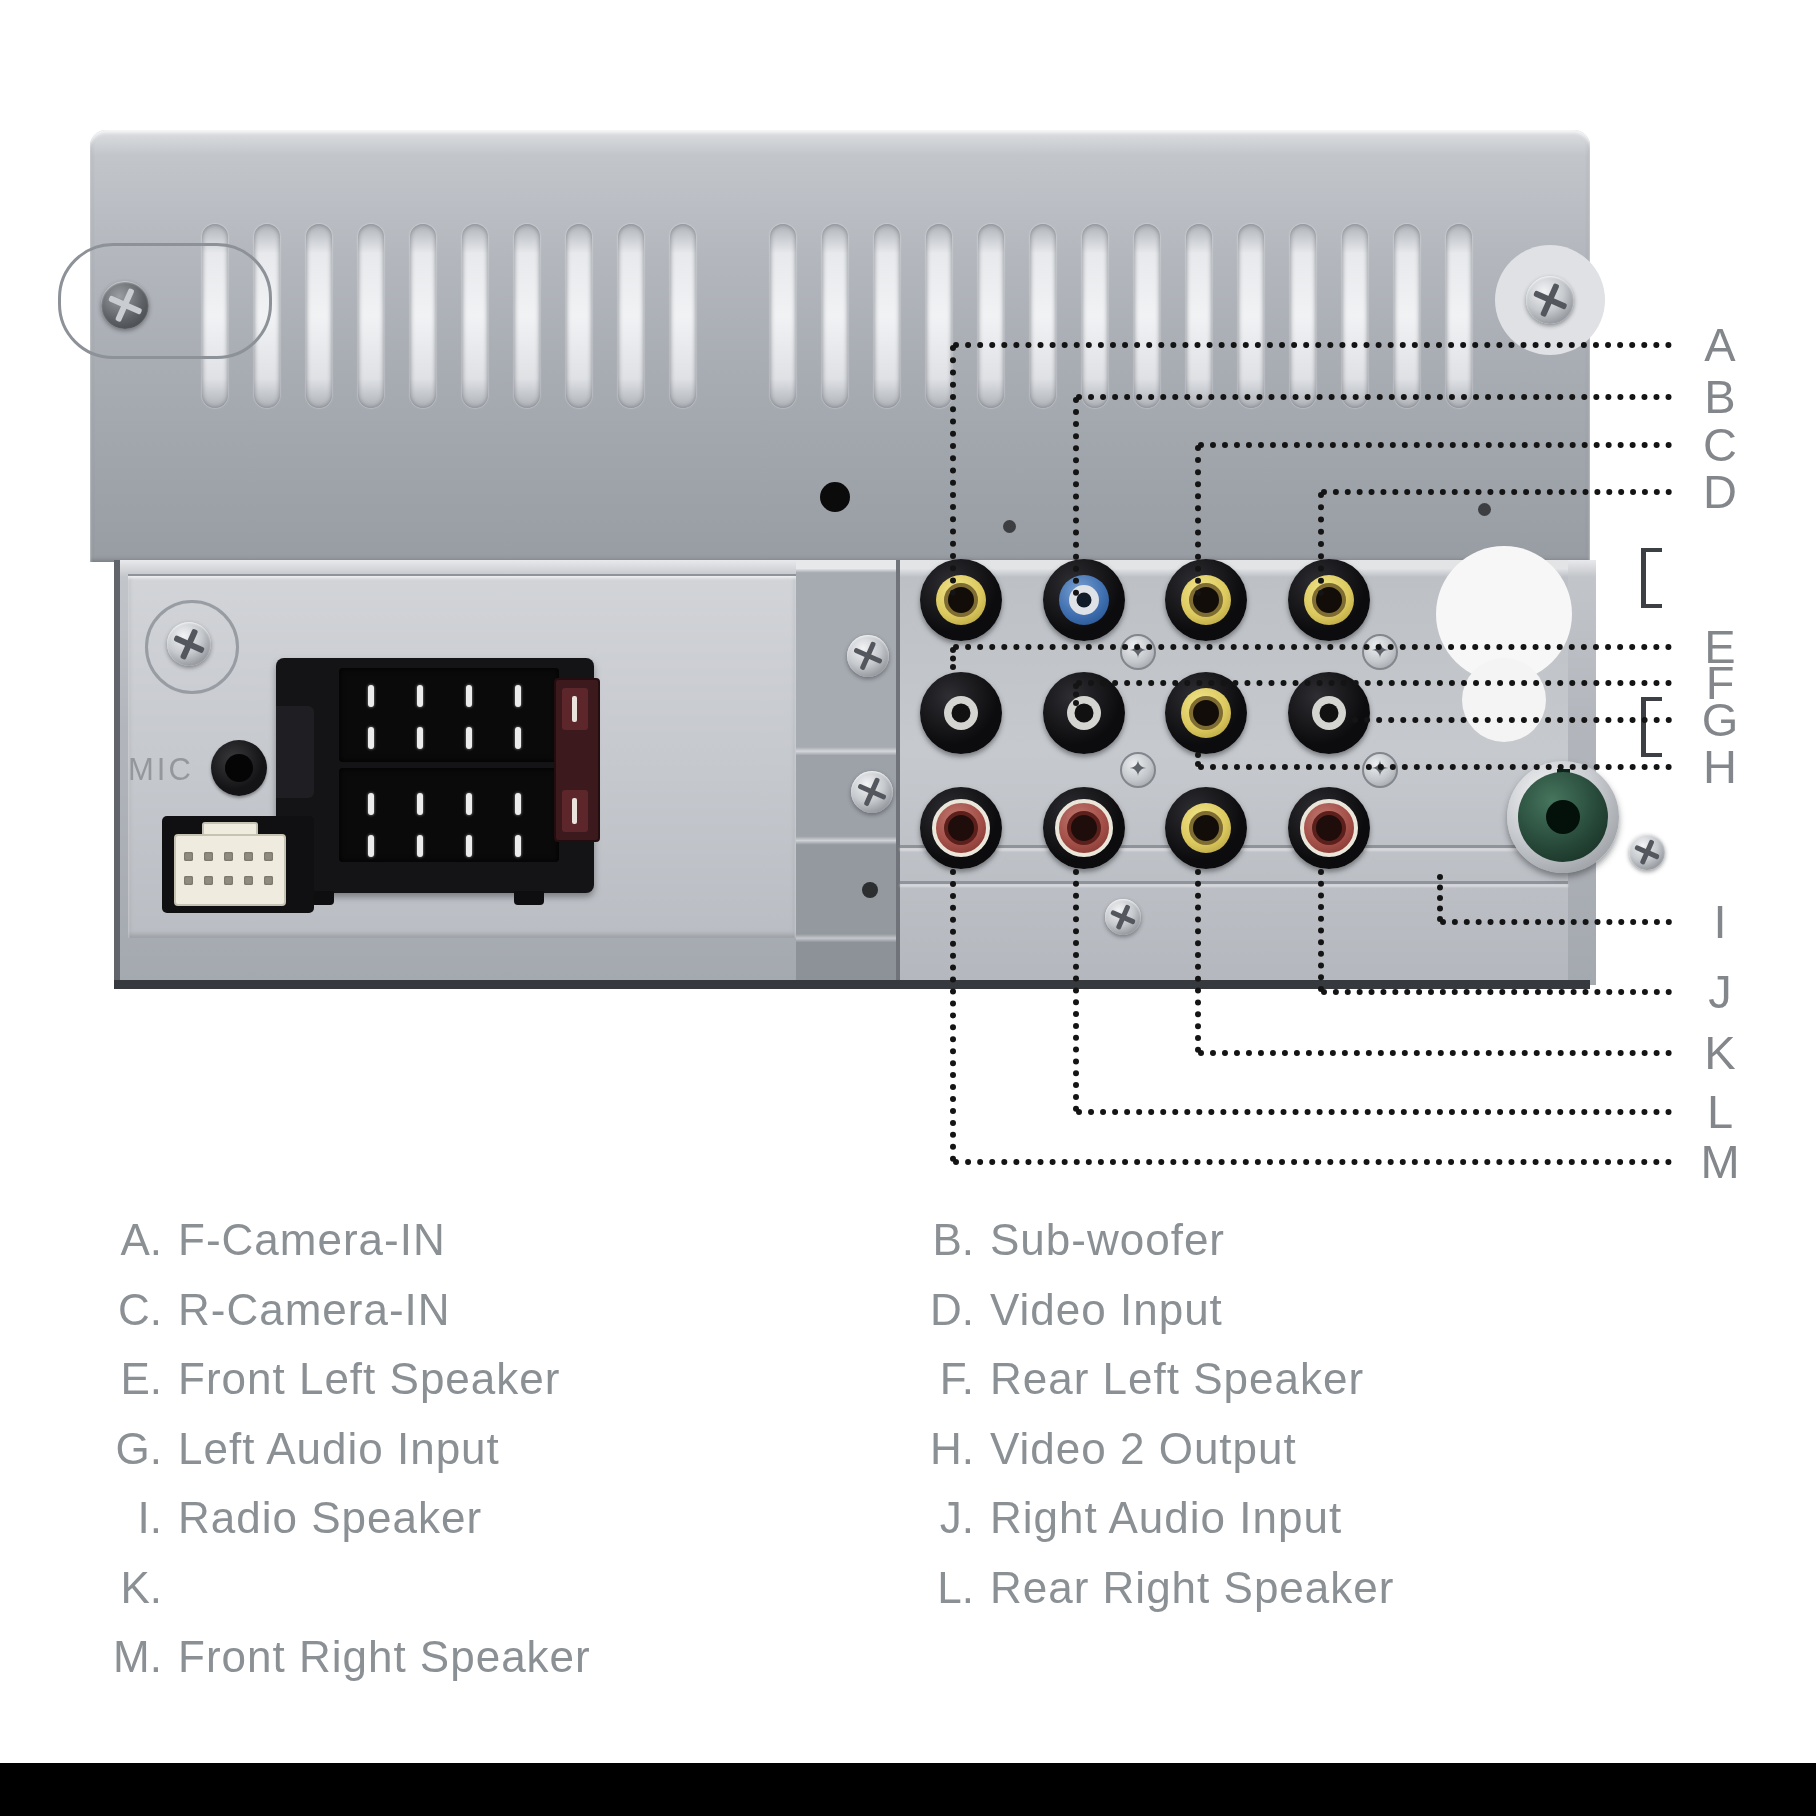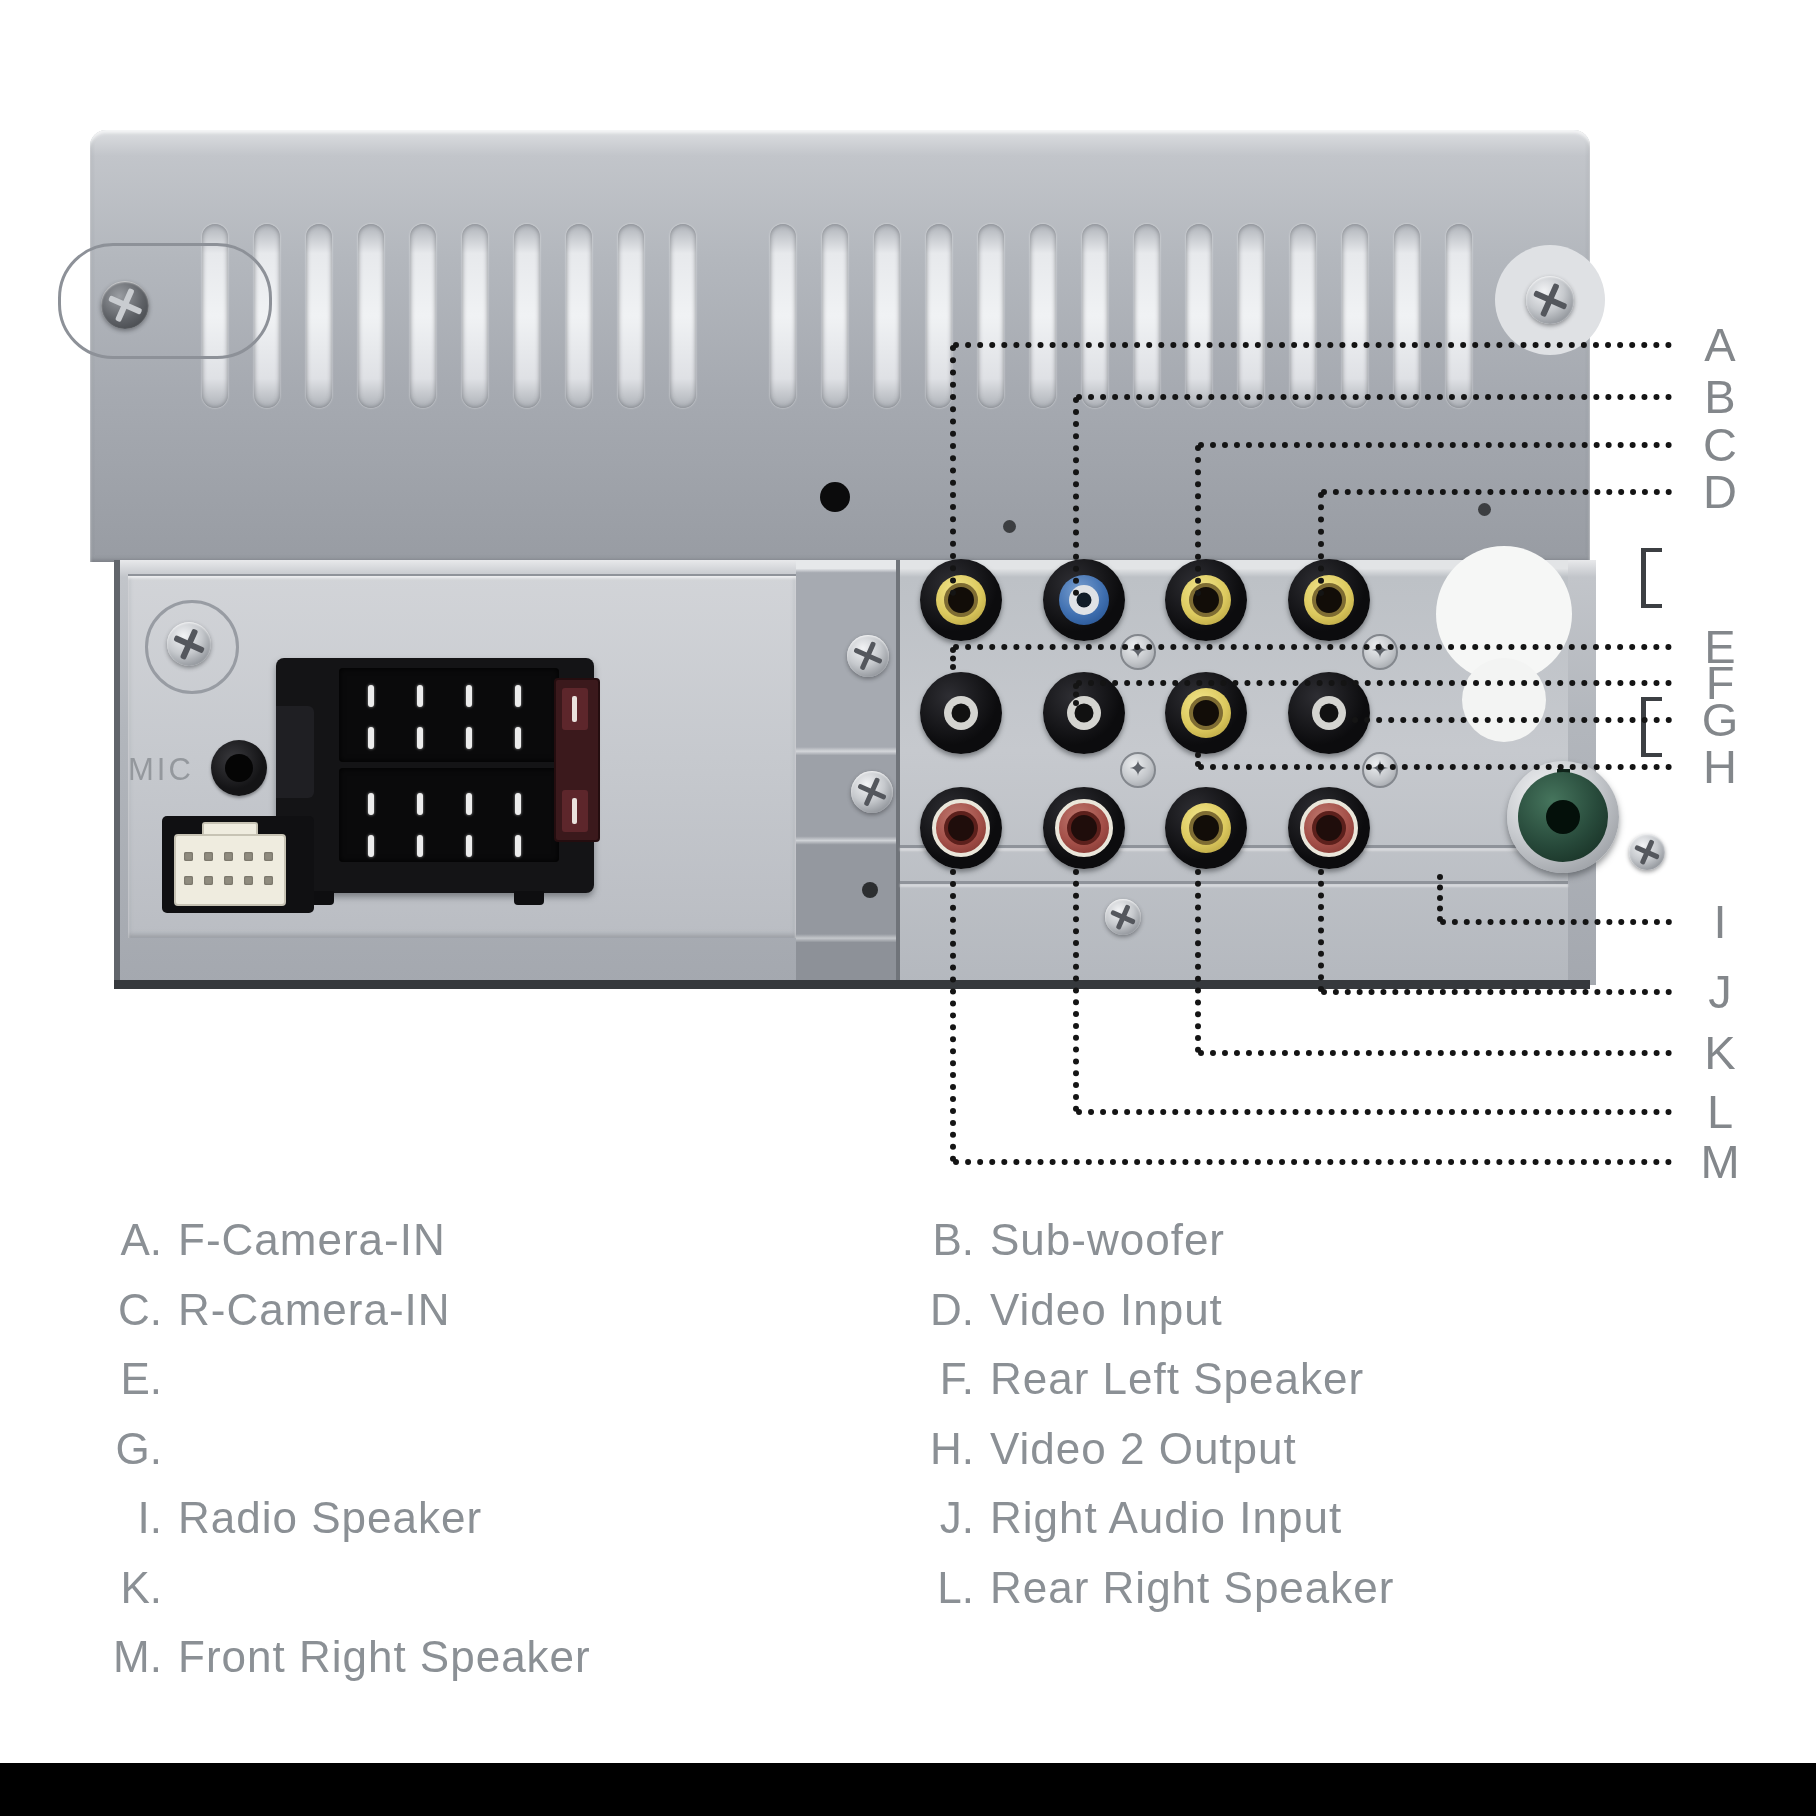--- a/index.html
+++ b/index.html
@@ -348,23 +348,25 @@
       <div class="legend-row" style="left: 100px; top: 1210px;">
         <span class="legend-key">A.</span>
         <span class="legend-label">F-Camera-IN</span>
       </div>
       <div class="legend-row" style="left: 100px; top: 1279.5px;">
         <span class="legend-key">C.</span>
         <span class="legend-label">R-Camera-IN</span>
       </div>
       <div class="legend-row" style="left: 100px; top: 1349px;">
         <span class="legend-key">E.</span>
+        <span class="legend-label">Front Left Speaker</span>
       </div>
       <div class="legend-row" style="left: 100px; top: 1418.5px;">
         <span class="legend-key">G.</span>
+        <span class="legend-label">Left Audio Input</span>
       </div>
       <div class="legend-row" style="left: 100px; top: 1488px;">
         <span class="legend-key">I.</span>
         <span class="legend-label">Radio Speaker</span>
       </div>
       <div class="legend-row" style="left: 100px; top: 1557.5px;">
         <span class="legend-key">K.</span>
       </div>
       <div class="legend-row" style="left: 100px; top: 1627px;">
         <span class="legend-key">M.</span>

